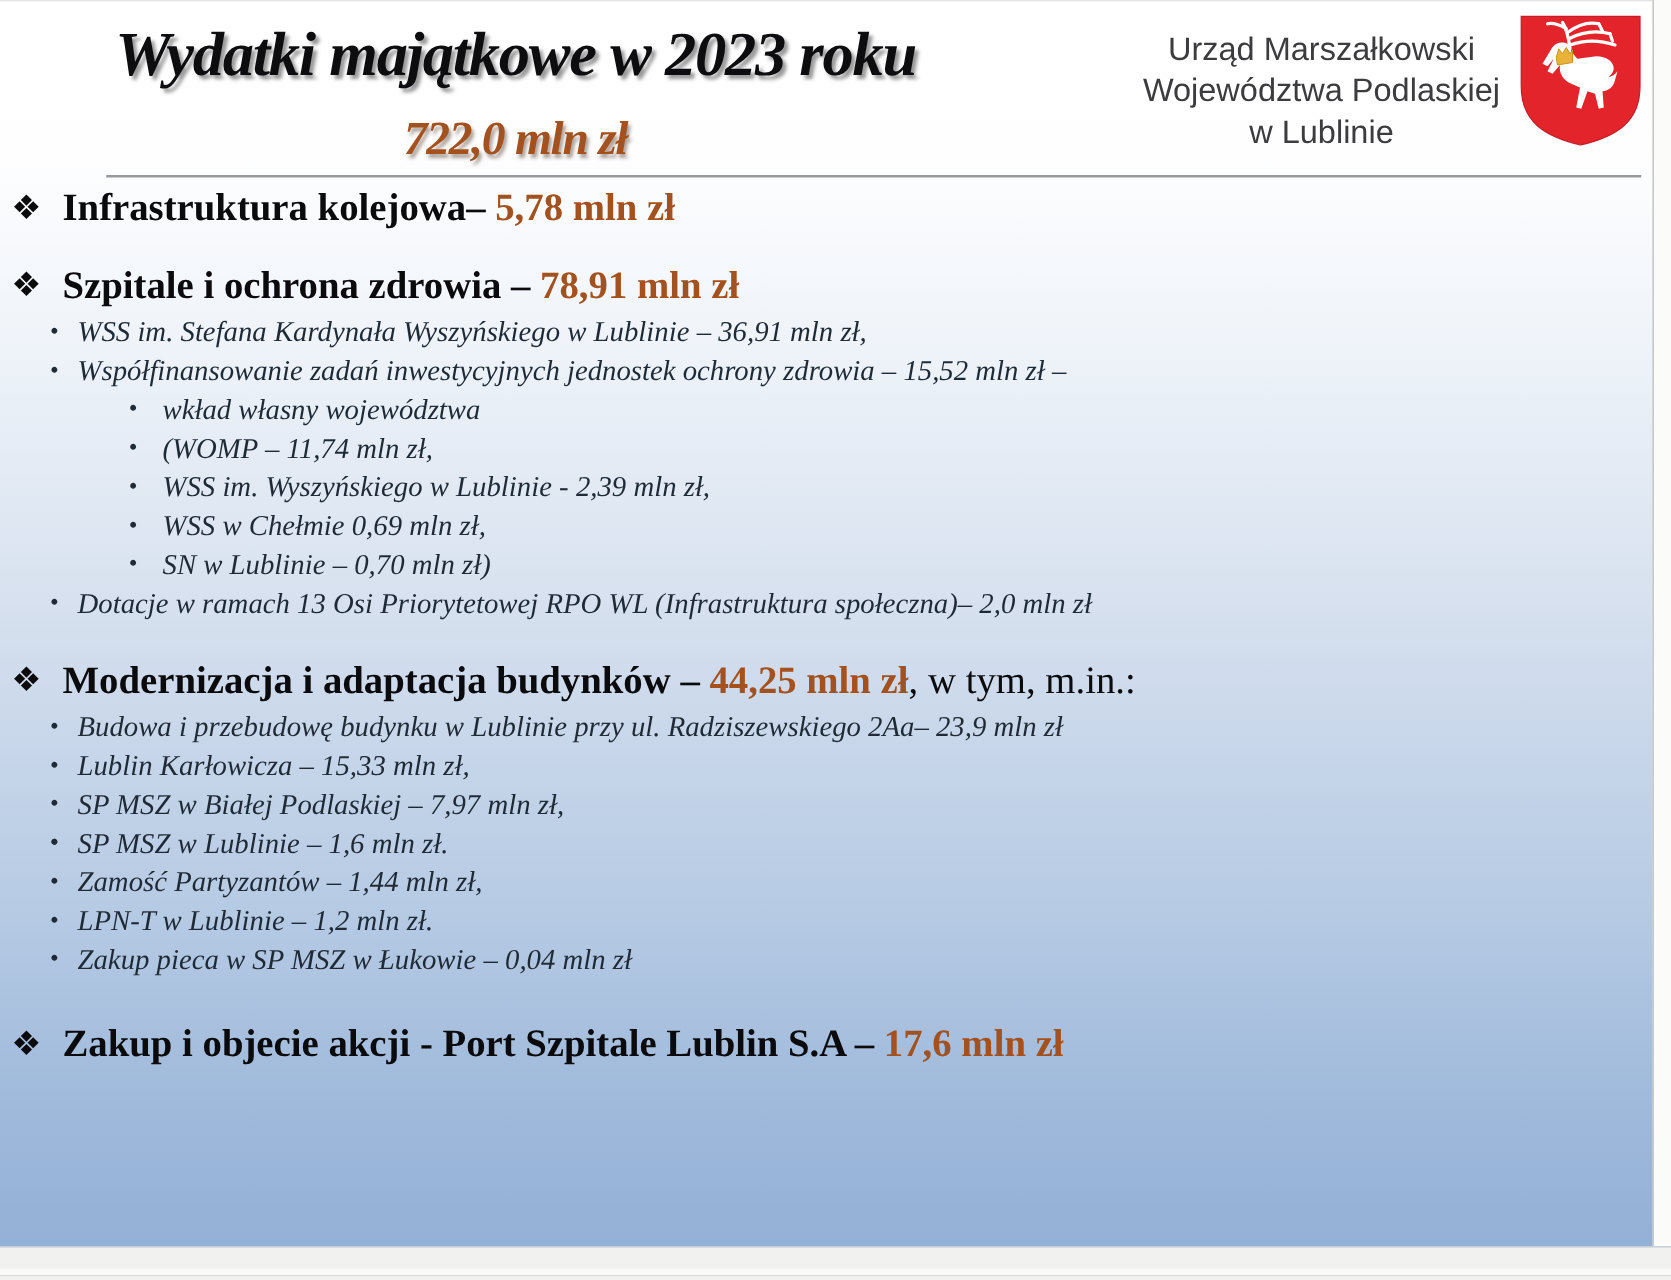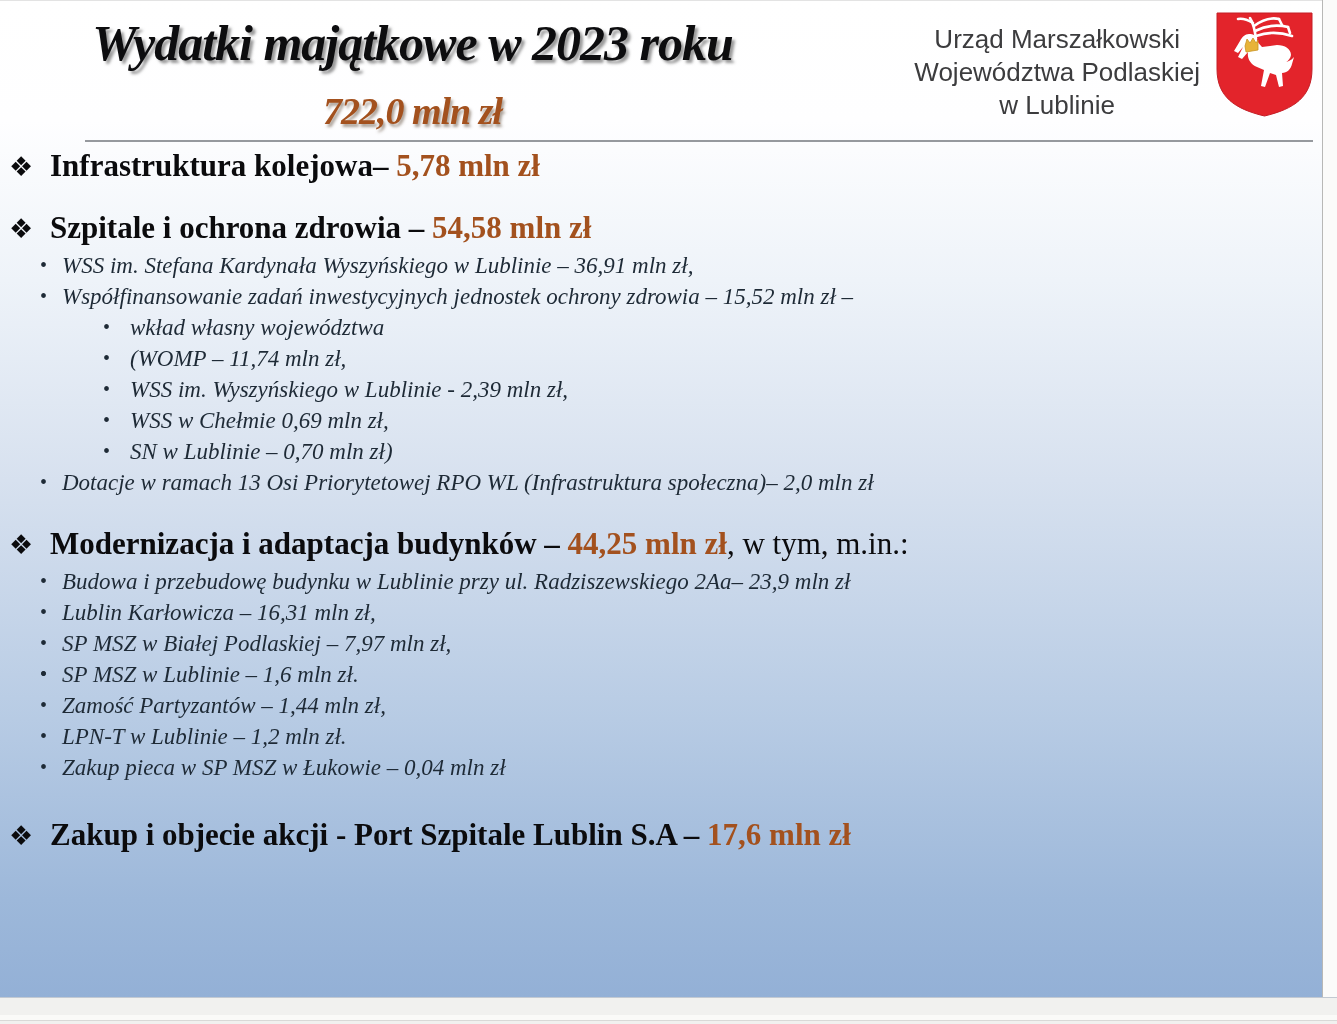--- a/index.html
+++ b/index.html
@@ -115,37 +115,37 @@
       </svg>
     </div>
     <div class="rule"></div>
   </header>
 
   <main id="sections">
       <div class="sec sec0">
         <div class="sec-h"><span class="dj">❖</span><span>Infrastruktura kolejowa– </span><span class="amt">5,78 mln zł</span></div>
       </div>
       <div class="sec sec1">
-        <div class="sec-h"><span class="dj">❖</span><span>Szpitale i ochrona zdrowia – </span><span class="amt">54,58 mln zł</span></div>
+        <div class="sec-h"><span class="dj">❖</span><span>Szpitale i ochrona zdrowia – </span><span class="amt">78,91 mln zł</span></div>
         <div class="items">
           <div class="item"><span class="dot">•</span><span>WSS im. Stefana Kardynała Wyszyńskiego w Lublinie – 36,91 mln zł,</span></div>
           <div class="item"><span class="dot">•</span><span>Współfinansowanie zadań inwestycyjnych jednostek ochrony zdrowia – 15,52 mln zł –</span></div>
           <div class="item l2"><span class="dot">•</span><span>wkład własny województwa</span></div>
           <div class="item l2"><span class="dot">•</span><span>(WOMP – 11,74 mln zł,</span></div>
           <div class="item l2"><span class="dot">•</span><span>WSS im. Wyszyńskiego w Lublinie - 2,39 mln zł,</span></div>
           <div class="item l2"><span class="dot">•</span><span>WSS w Chełmie 0,69 mln zł,</span></div>
           <div class="item l2"><span class="dot">•</span><span>SN w Lublinie – 0,70 mln zł)</span></div>
           <div class="item"><span class="dot">•</span><span>Dotacje w ramach 13 Osi Priorytetowej RPO WL (Infrastruktura społeczna)– 2,0 mln zł</span></div>
         </div>
       </div>
       <div class="sec sec2">
         <div class="sec-h"><span class="dj">❖</span><span>Modernizacja i adaptacja budynków – </span><span class="amt">44,25 mln zł</span><span class="sfx">, w tym, m.in.:</span></div>
         <div class="items">
           <div class="item"><span class="dot">•</span><span>Budowa i przebudowę budynku w Lublinie przy ul. Radziszewskiego 2Aa– 23,9 mln zł</span></div>
-          <div class="item"><span class="dot">•</span><span>Lublin Karłowicza – 16,31 mln zł,</span></div>
+          <div class="item"><span class="dot">•</span><span>Lublin Karłowicza – 15,33 mln zł,</span></div>
           <div class="item"><span class="dot">•</span><span>SP MSZ w Białej Podlaskiej – 7,97 mln zł,</span></div>
           <div class="item"><span class="dot">•</span></div>
           <div class="item"><span class="dot">•</span><span>SP MSZ w Lublinie – 1,6 mln zł.</span></div>
           <div class="item"><span class="dot">•</span><span>Zamość Partyzantów – 1,44 mln zł,</span></div>
           <div class="item"><span class="dot">•</span><span>LPN-T w Lublinie – 1,2 mln zł.</span></div>
           <div class="item"><span class="dot">•</span><span>Zakup pieca w SP MSZ w Łukowie – 0,04 mln zł</span></div>
         </div>
       </div>
       <div class="sec sec3">
         <div class="sec-h"><span class="dj">❖</span><span>Zakup i objecie akcji - Port Szpitale Lublin S.A – </span><span class="amt">17,6 mln zł</span></div>

